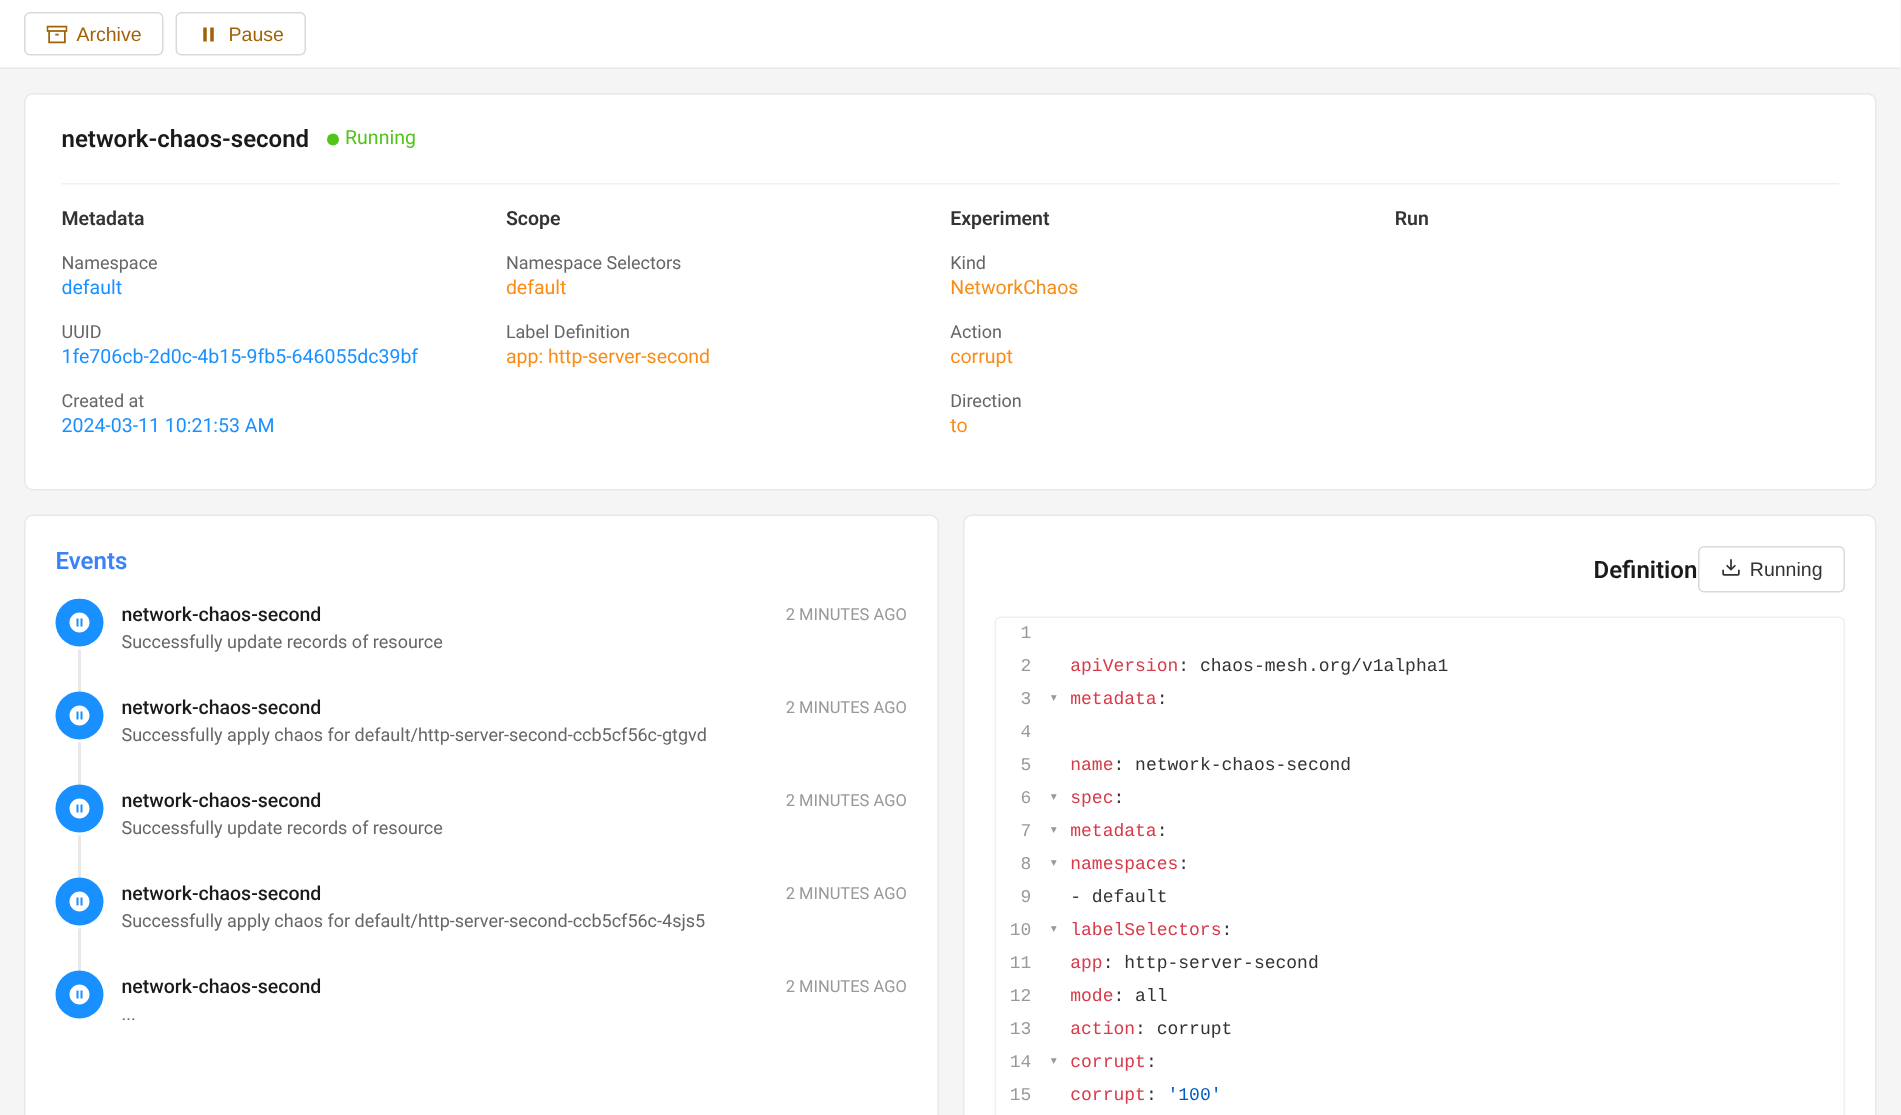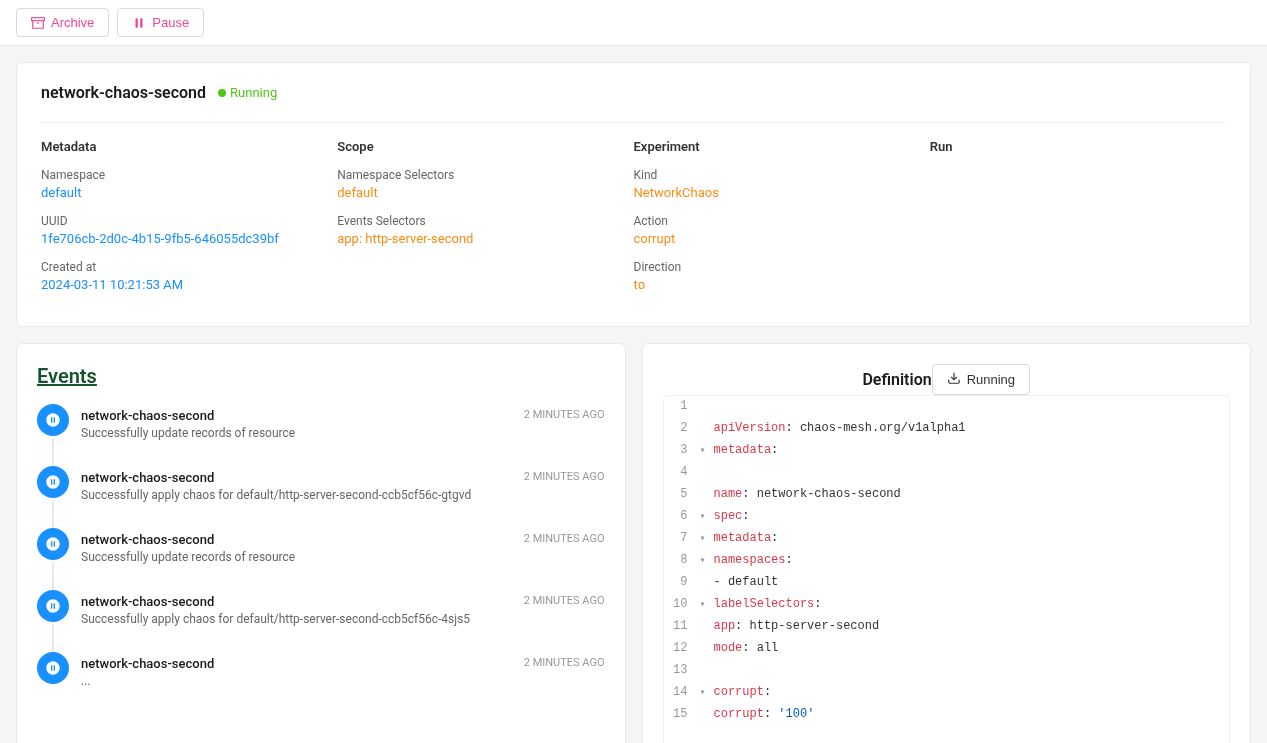--- a/index.html
+++ b/index.html
@@ -22,21 +22,21 @@
     .btn {
       display: inline-flex;
       align-items: center;
       gap: 6px;
       padding: 6px 14px;
       border: 1px solid #d9d9d9;
       border-radius: 4px;
       background: #fff;
       cursor: pointer;
       font-size: 13px;
-      color: #ec4899;
+      color: #a16207;
     }
     .btn-icon {
       width: 14px;
       height: 14px;
       display: inline-flex;
       align-items: center;
       justify-content: center;
     }
 
     
@@ -126,25 +126,24 @@
 
     
     .panel {
       background: #fff;
       border: 1px solid #e8e8e8;
       border-radius: 6px;
       padding: 20px 0;
       overflow: hidden;
     }
     .panel-title {
-      font-size: 20px;
+      font-size: 16px;
       font-weight: 600;
-      color: #14532d;
+      color: #3b82f6;
       padding: 0 20px 16px;
-      text-decoration: underline;
     }
     .events-container {
       position: relative;
       padding: 0 20px;
       overflow-y: auto;
       max-height: 400px;
     }
     .events-container::-webkit-scrollbar {
       width: 8px;
     }
@@ -160,22 +159,23 @@
     .definition-panel {
       background: #fff;
       border: 1px solid #e8e8e8;
       border-radius: 6px;
       padding: 20px;
       overflow: hidden;
       position: relative;
     }
     .definition-header {
       display: flex;
-      justify-content: center;
-      align-items: center;
+      justify-content: flex-end;
+      align-items: center;
+      margin-bottom: 16px;
     }
     .definition-title {
       font-size: 16px;
       font-weight: 600;
       color: #1a1a1a;
     }
     .download-btn {
       display: inline-flex;
       align-items: center;
       gap: 6px;
@@ -278,21 +278,21 @@
         </div>
       </div>
 
       <div class="info-section">
         <div class="info-section-title">Scope</div>
         <div class="info-row">
           <span class="info-label">Namespace Selectors</span>
           <span class="info-value orange">default</span>
         </div>
         <div class="info-row">
-          <span class="info-label">Events Selectors</span>
+          <span class="info-label">Label Definition</span>
           <span class="info-value orange">app: http-server-second</span>
         </div>
       </div>
 
       <div class="info-section">
         <div class="info-section-title">Experiment</div>
         <div class="info-row">
           <span class="info-label">Kind</span>
           <span class="info-value orange">NetworkChaos</span>
         </div>
@@ -476,20 +476,21 @@
             <span class="line-content">      <span class="c-key">app</span>:<span class="c-val"> http-server-second</span></span>
           </div>
           <div class="code-line">
             <span class="line-num">12</span>
             <span class="line-arrow"></span>
             <span class="line-content">  <span class="c-key">mode</span>:<span class="c-val"> all</span></span>
           </div>
           <div class="code-line">
             <span class="line-num">13</span>
             <span class="line-arrow"></span>
+            <span class="line-content">  <span class="c-key">action</span>:<span class="c-val"> corrupt</span></span>
           </div>
           <div class="code-line">
             <span class="line-num">14</span>
             <span class="line-arrow">▾</span>
             <span class="line-content">  <span class="c-key">corrupt</span>:</span>
           </div>
           <div class="code-line">
             <span class="line-num">15</span>
             <span class="line-arrow"></span>
             <span class="line-content">    <span class="c-key">corrupt</span>: <span class="c-str">'100'</span></span>

